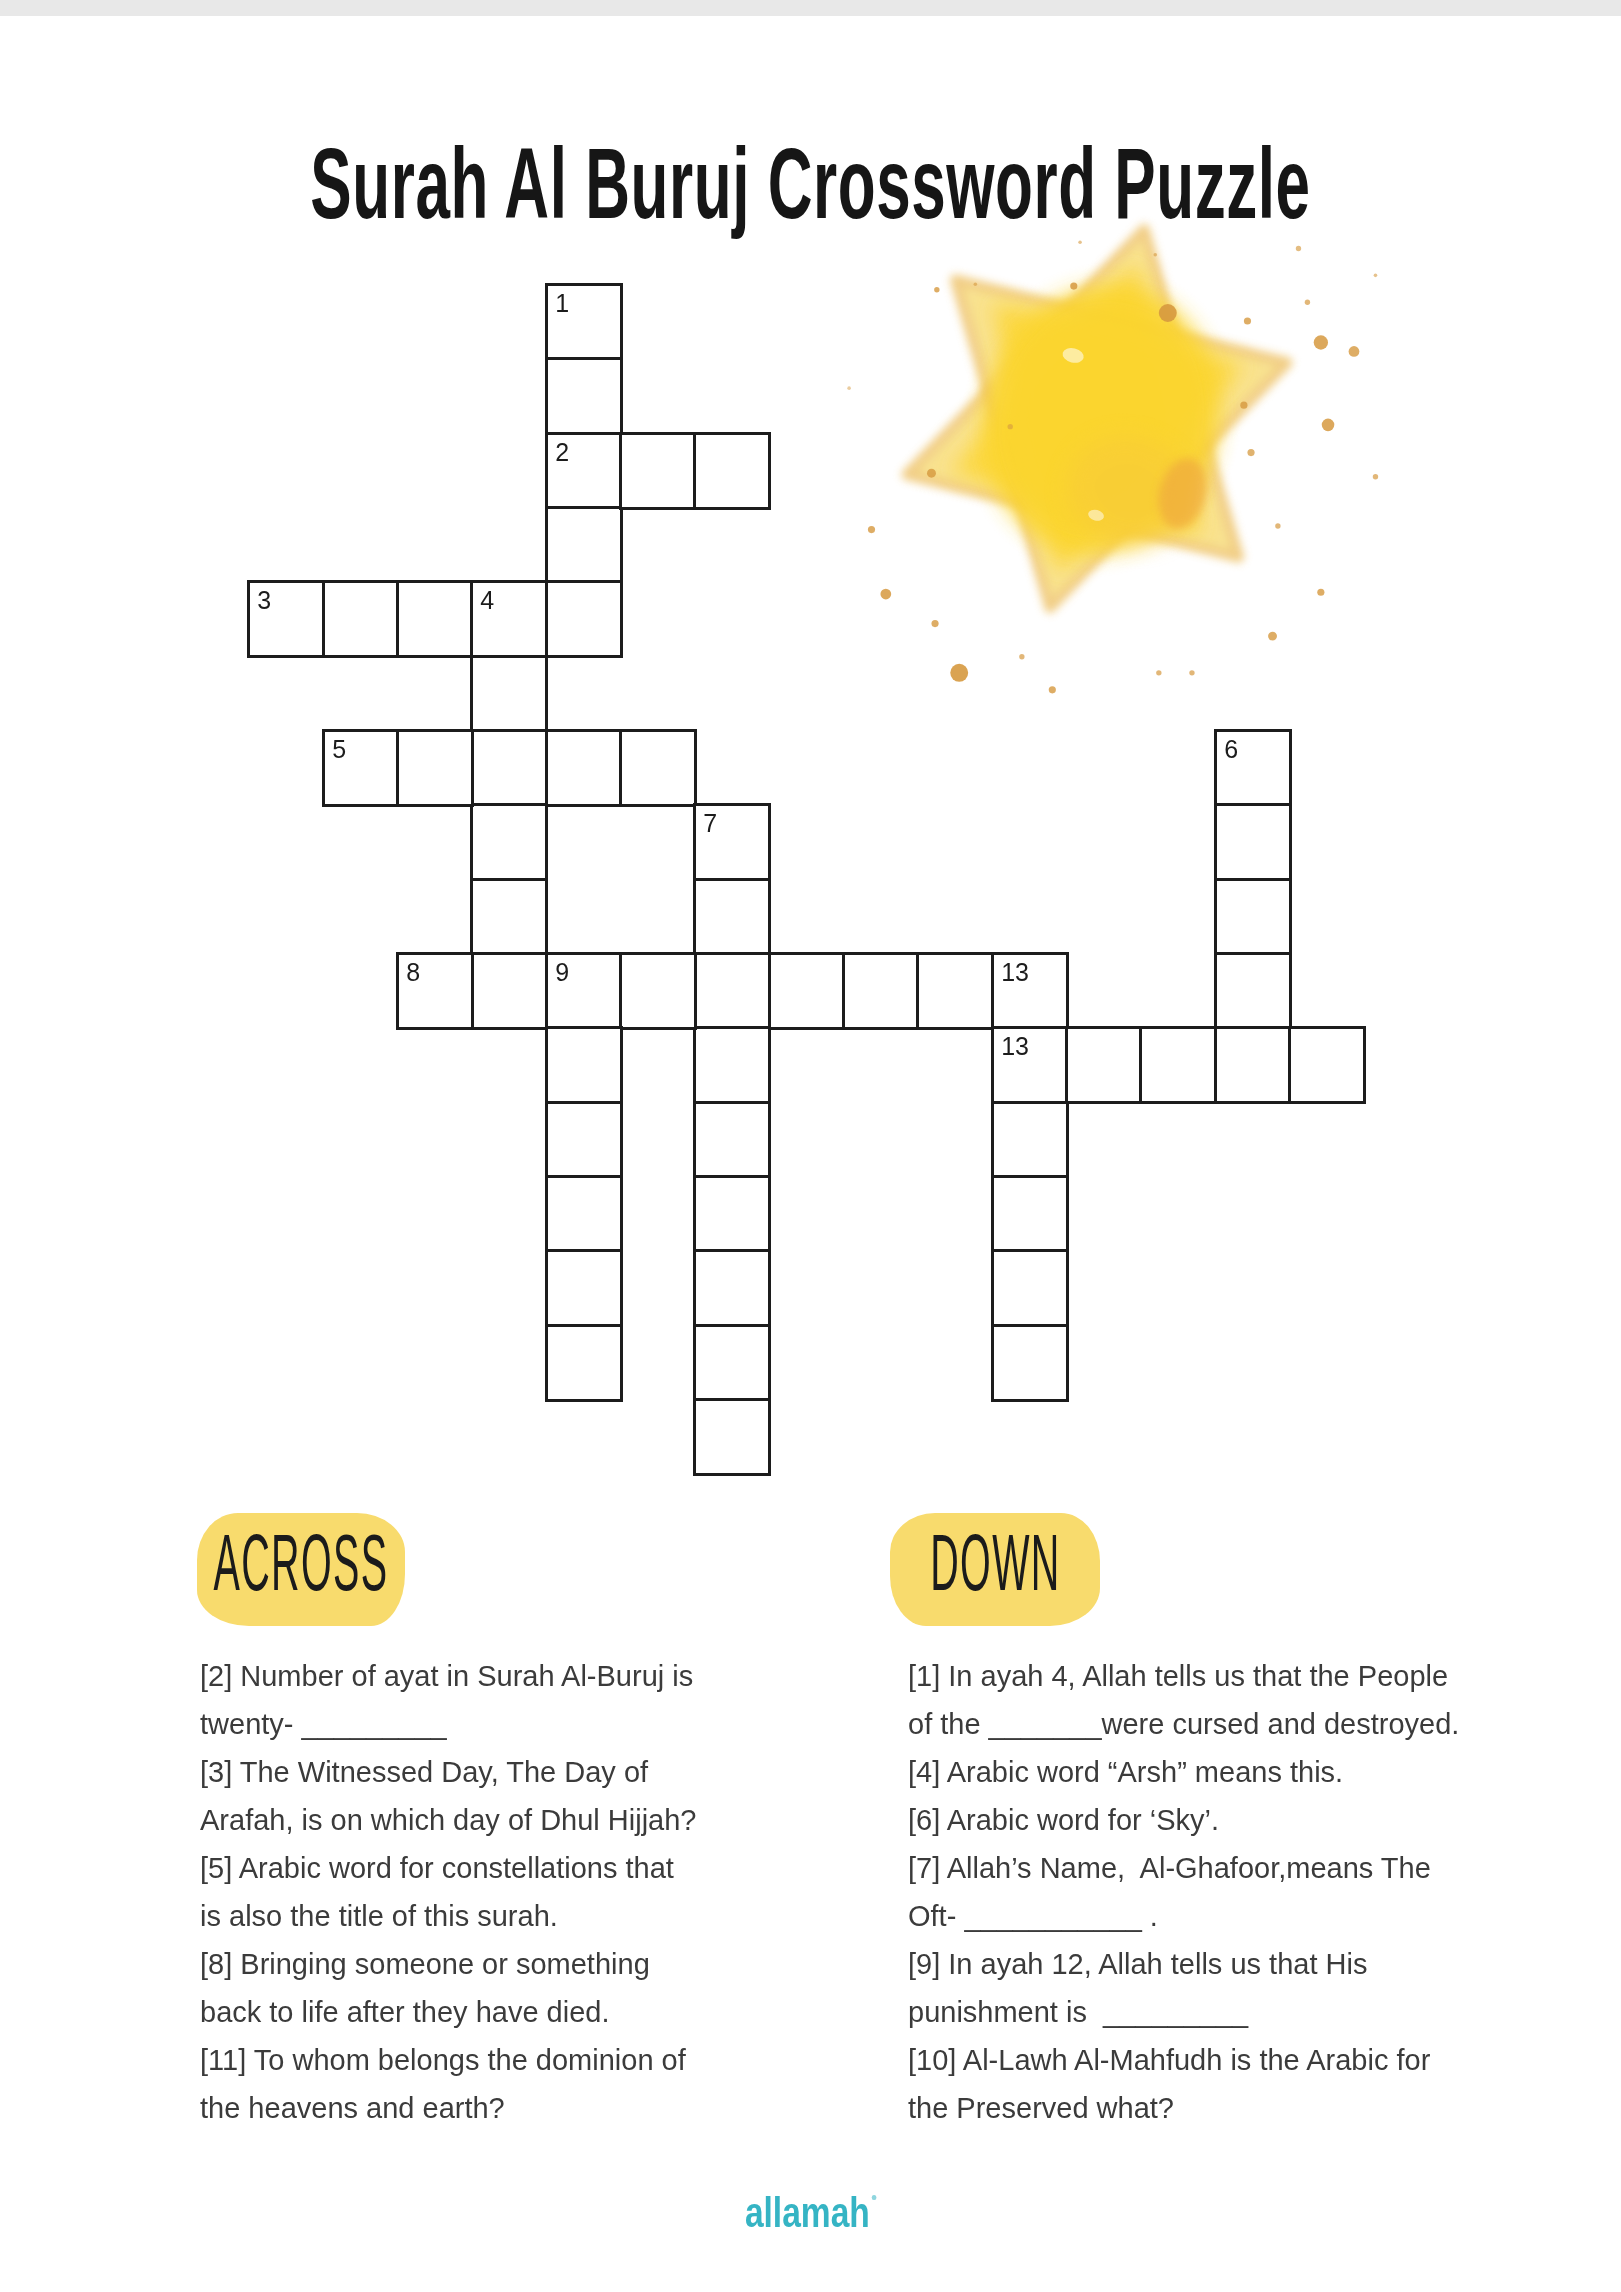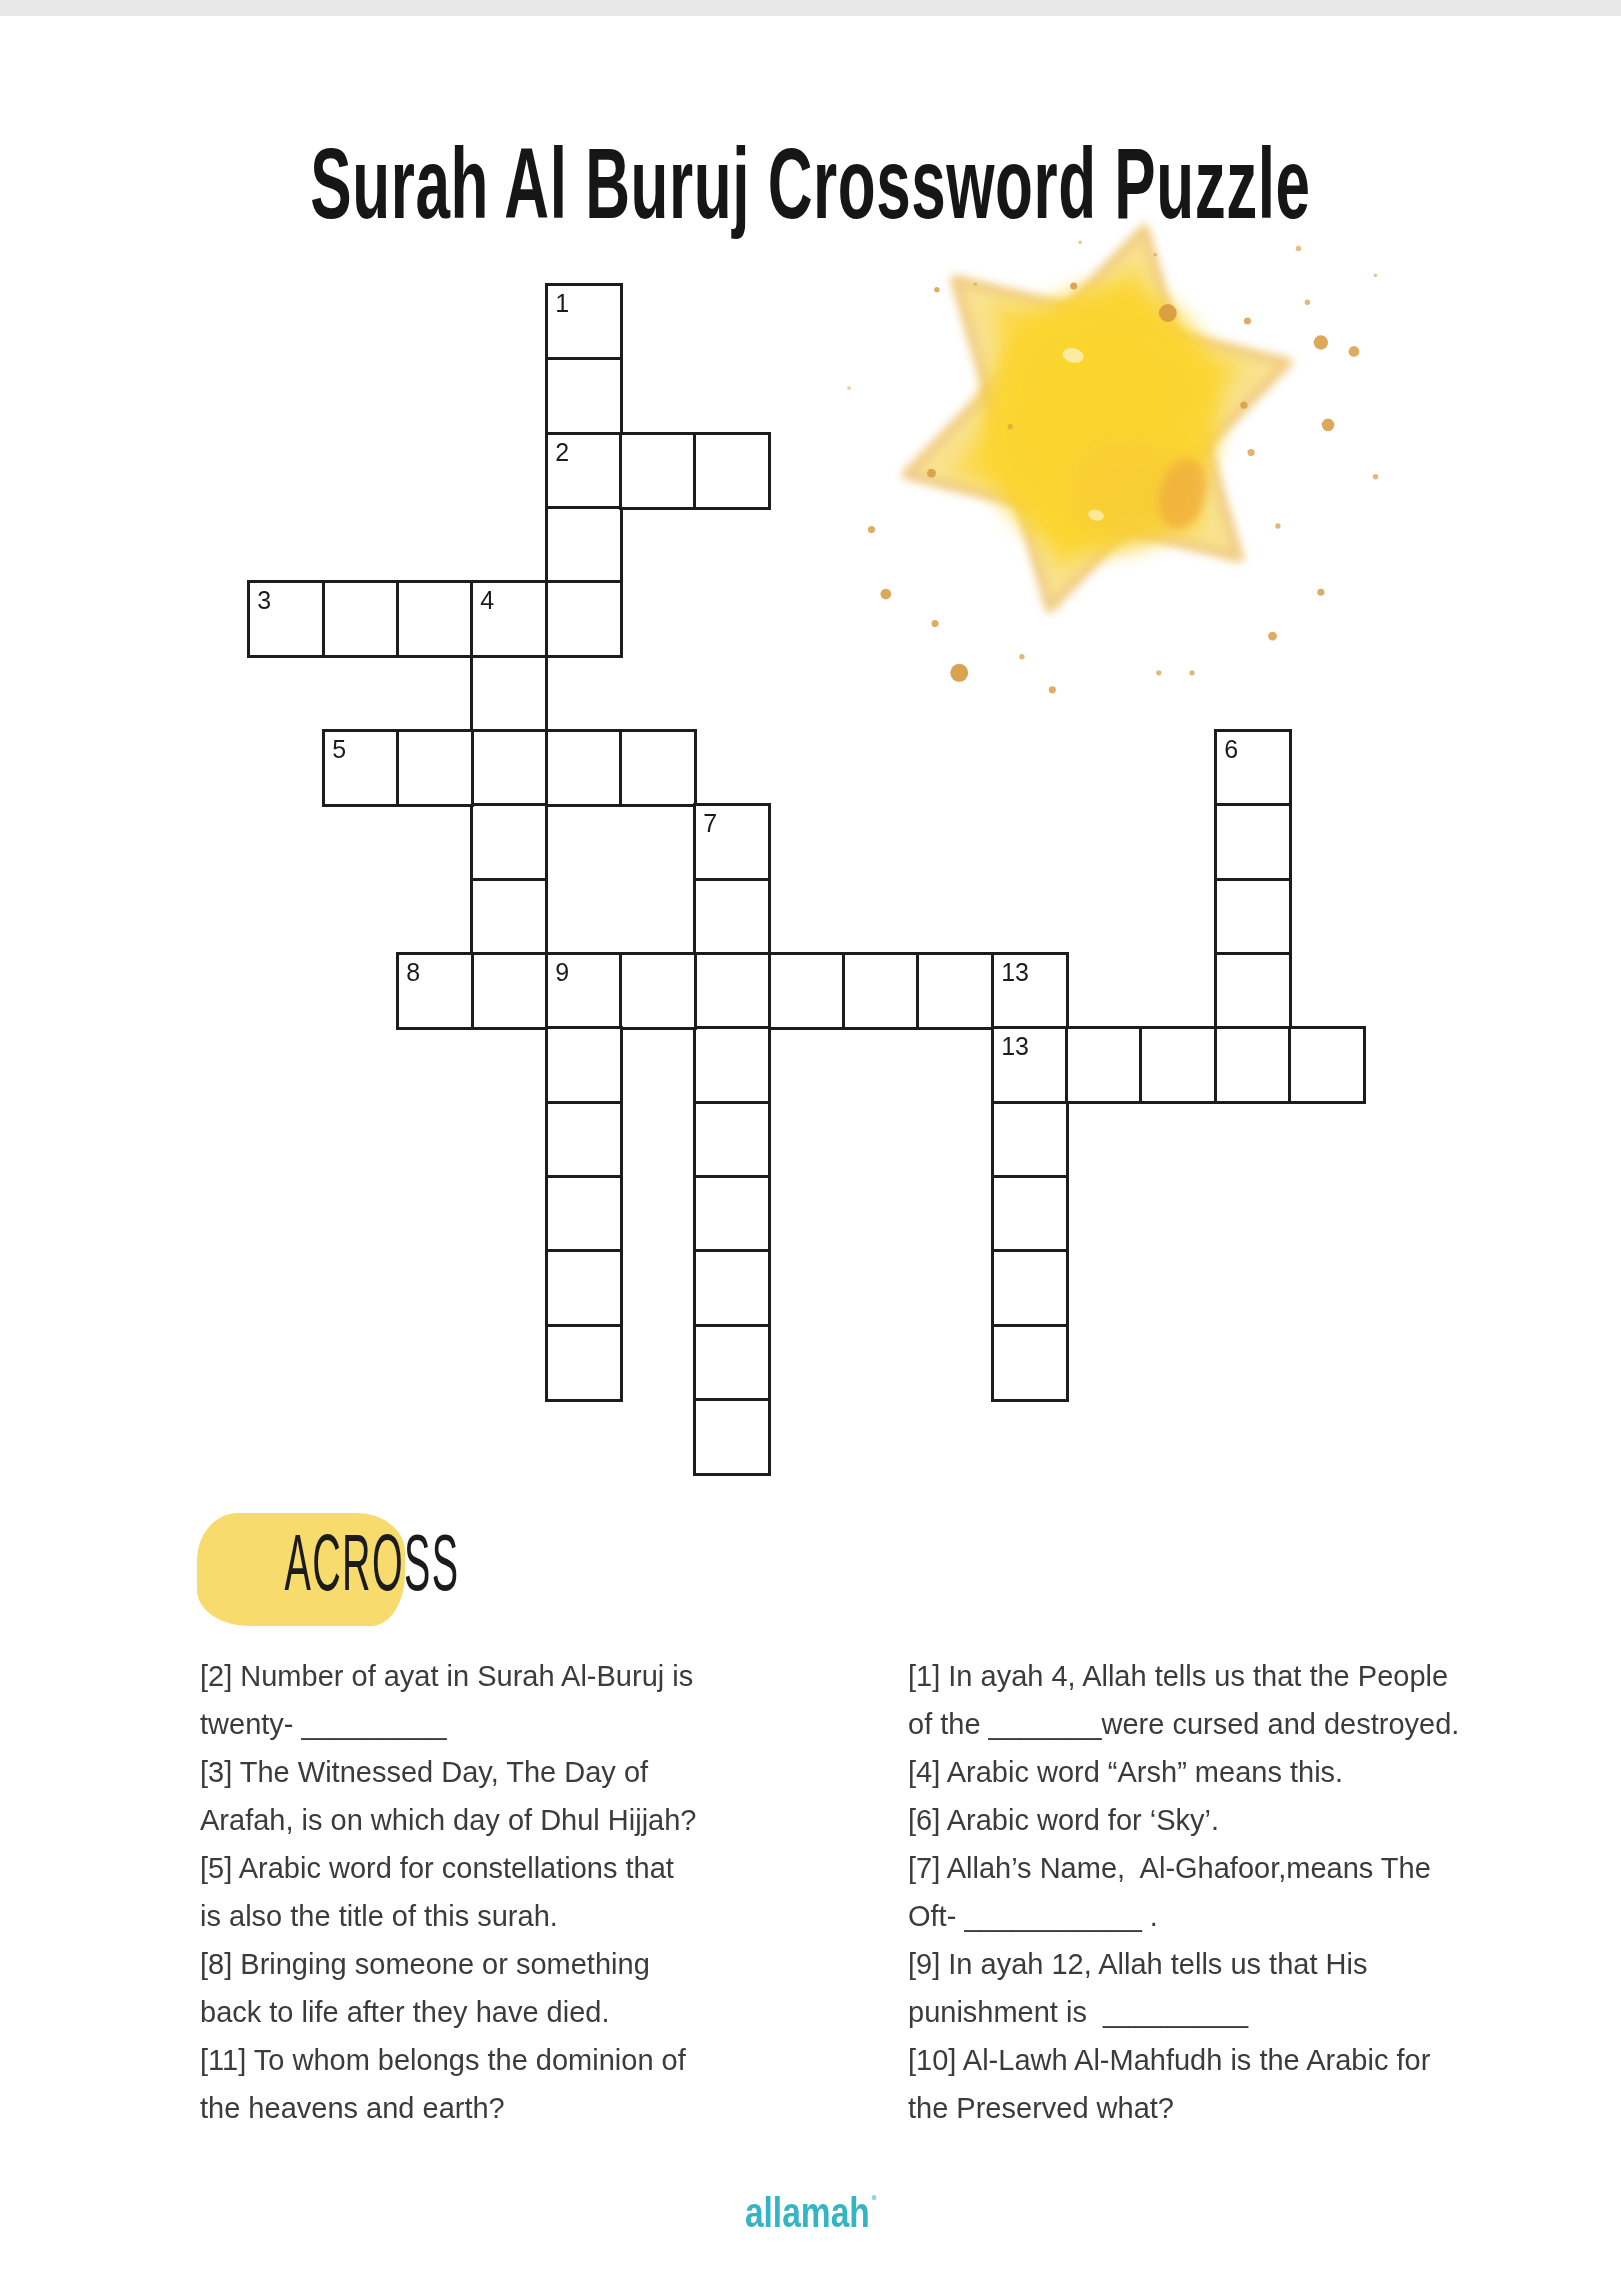--- a/index.html
+++ b/index.html
@@ -24,21 +24,21 @@
   .cell{
     position:absolute; width:78px; height:78px; box-sizing:border-box;
     border:3.6px solid var(--grid-line,#1c1c1c); background:#ffffff;
   }
   .cell-num{
     display:block; padding:4.5px 0 0 7.2px;
     font-size:25px; line-height:1; color:var(--num-color,#1c1c1c);
   }
   
   .badge{
-    position:absolute; display:flex; align-items:center; justify-content:flex-start;
+    position:absolute; display:flex; align-items:center; justify-content:center;
     background:var(--badge-bg,#f8db6d);
   }
   #across-badge{ left:197px; top:1497px; width:208px; height:113px;
     border-radius:41px 48px 34px 52px / 47px 39px 52px 36px; }
   #down-badge{ left:890px; top:1497px; width:210px; height:113px;
     border-radius:45px 39px 50px 36px / 39px 48px 38px 50px; }
   .badge-label{
     font-size:79px; font-weight:normal; letter-spacing:2.7px;
     color:var(--badge-text,#1b1b1b);
     transform:scale(0.5,1.02); transform-origin:50% 50%;
@@ -200,20 +200,23 @@
       <div class="cell" style="left: 991px; top: 1233px; width: 78px; height: 78px;"></div>
       <div class="cell" style="left: 991px; top: 1308px; width: 78px; height: 78px;"></div>
       <div class="cell" style="left: 1065px; top: 1010px; width: 78px; height: 78px;"></div>
       <div class="cell" style="left: 1139px; top: 1010px; width: 78px; height: 78px;"></div>
       <div class="cell" style="left: 1288px; top: 1010px; width: 78px; height: 78px;"></div>
     </div>
 
   <div id="across-badge" class="badge">
     <span class="badge-label">ACROSS</span>
   </div>
+  <div id="down-badge" class="badge">
+    <span class="badge-label">DOWN</span>
+  </div>
 
   <div id="across-clues" class="clues"><div class="clue"><div class="clue-line">[2] Number of ayat in Surah Al-Buruj is</div><div class="clue-line">twenty- _________</div></div><div class="clue"><div class="clue-line">[3] The Witnessed Day, The Day of</div><div class="clue-line">Arafah, is on which day of Dhul Hijjah?</div></div><div class="clue"><div class="clue-line">[5] Arabic word for constellations that</div><div class="clue-line">is also the title of this surah.</div></div><div class="clue"><div class="clue-line">[8] Bringing someone or something</div><div class="clue-line">back to life after they have died.</div></div><div class="clue"><div class="clue-line">[11] To whom belongs the dominion of</div><div class="clue-line">the heavens and earth?</div></div></div>
   <div id="down-clues" class="clues"><div class="clue"><div class="clue-line">[1] In ayah 4, Allah tells us that the People</div><div class="clue-line">of the _______were cursed and destroyed.</div></div><div class="clue"><div class="clue-line">[4] Arabic word “Arsh” means this.</div></div><div class="clue"><div class="clue-line">[6] Arabic word for ‘Sky’.</div></div><div class="clue"><div class="clue-line">[7] Allah’s Name,  Al-Ghafoor,means The</div><div class="clue-line">Oft- ___________ .</div></div><div class="clue"><div class="clue-line">[9] In ayah 12, Allah tells us that His</div><div class="clue-line">punishment is  _________</div></div><div class="clue"><div class="clue-line">[10] Al-Lawh Al-Mahfudh is the Arabic for</div><div class="clue-line">the Preserved what?</div></div></div>
 
   <div id="logo"><span>allamah</span><span class="tm-dot"></span></div>
 
 </div>
 
 
 </body></html>

